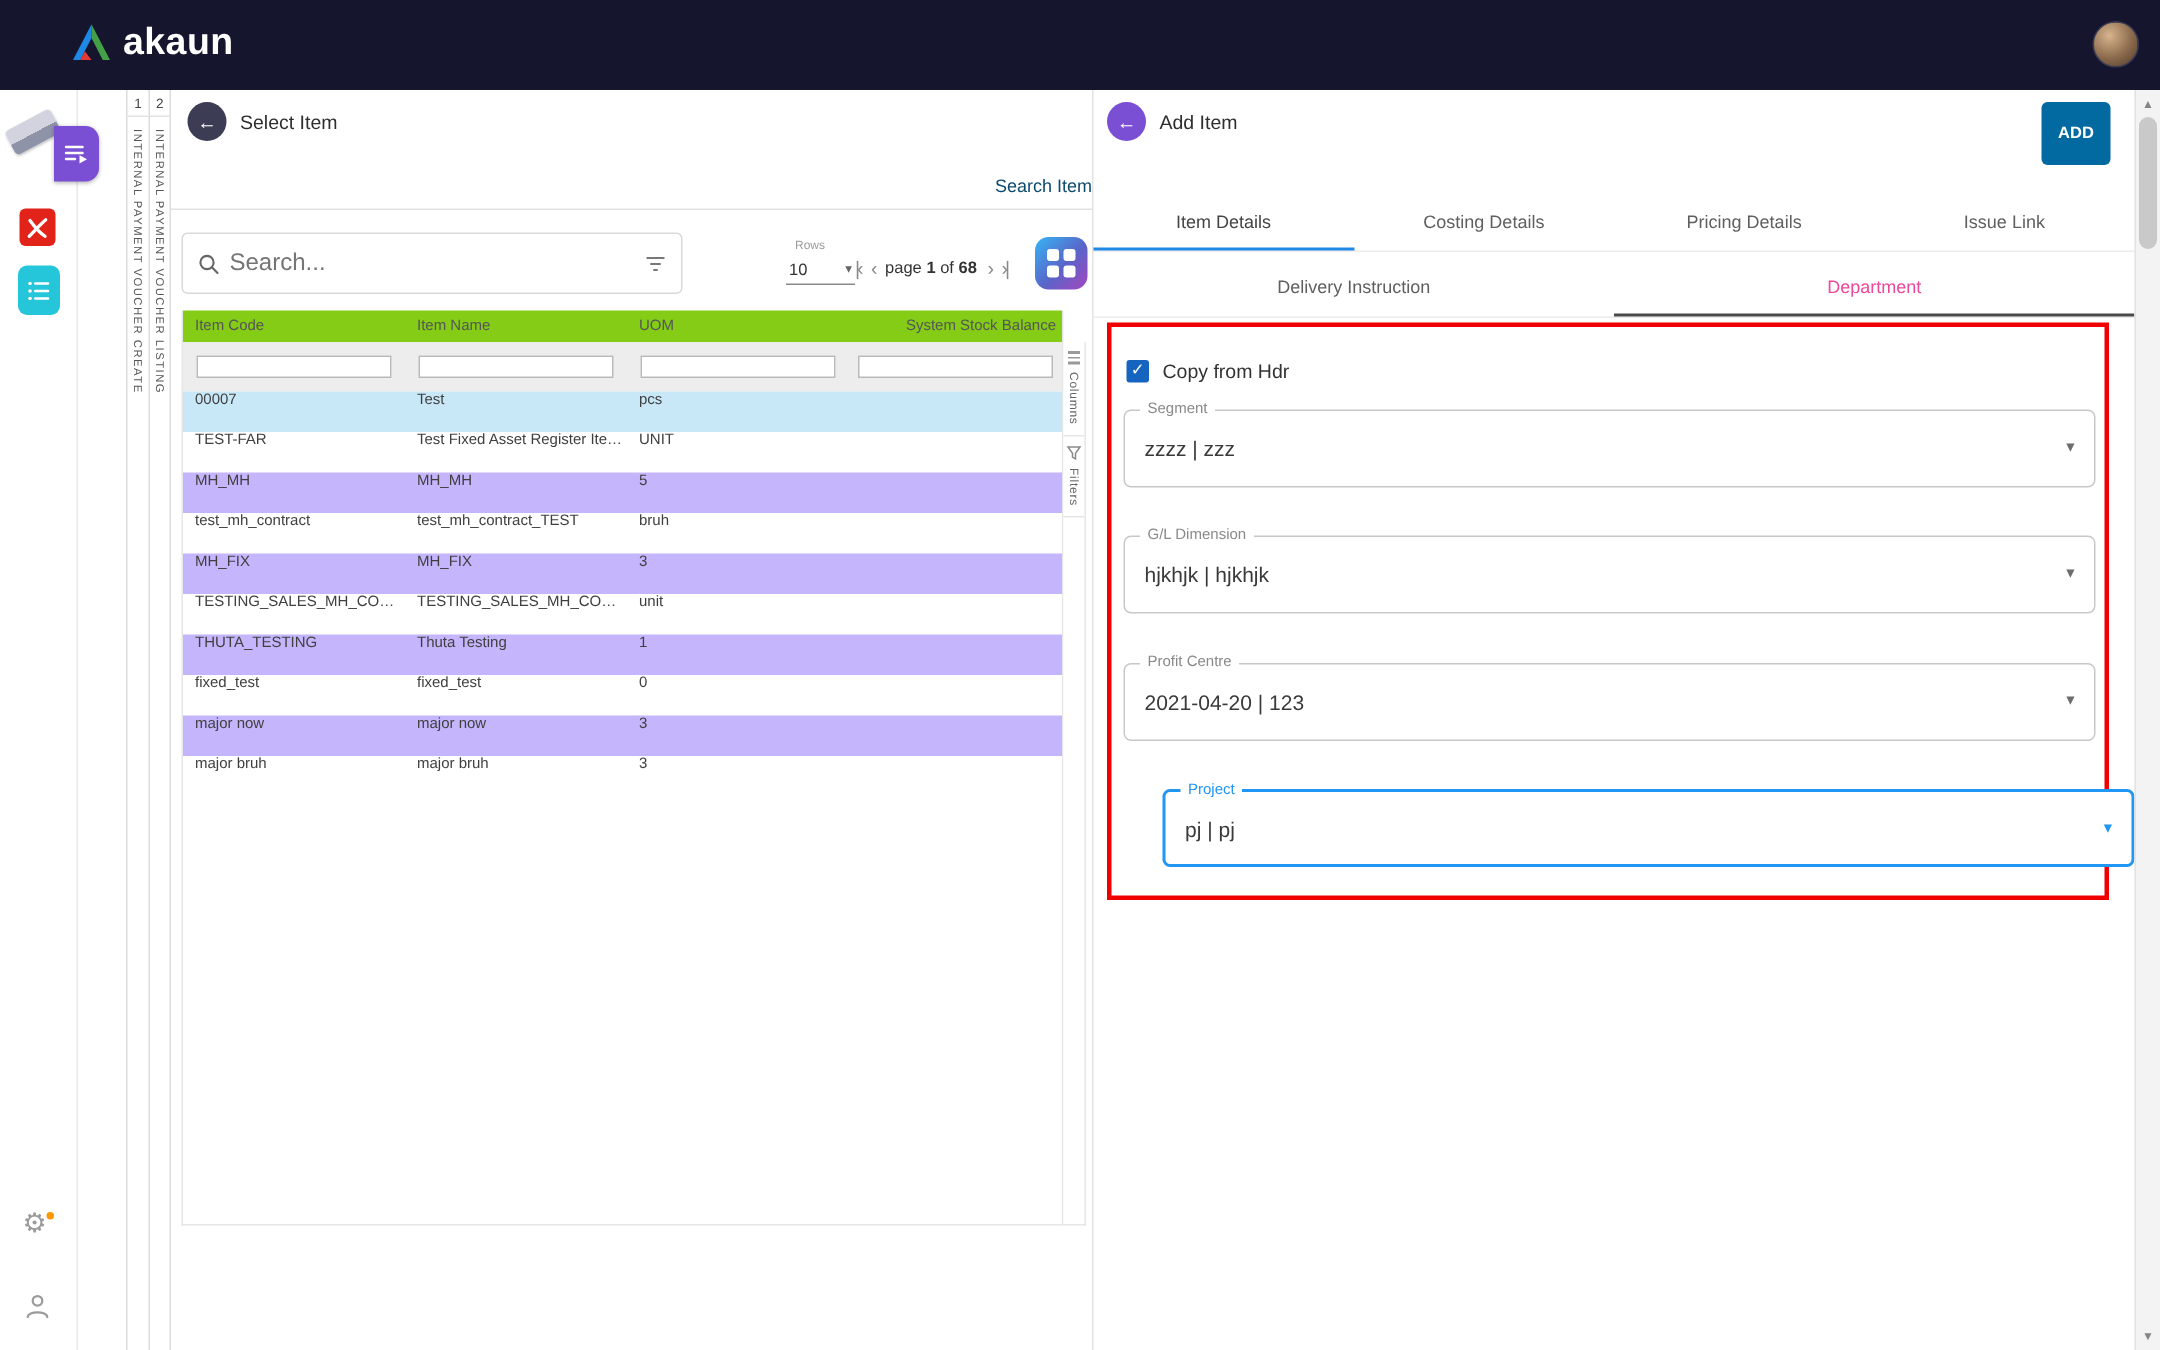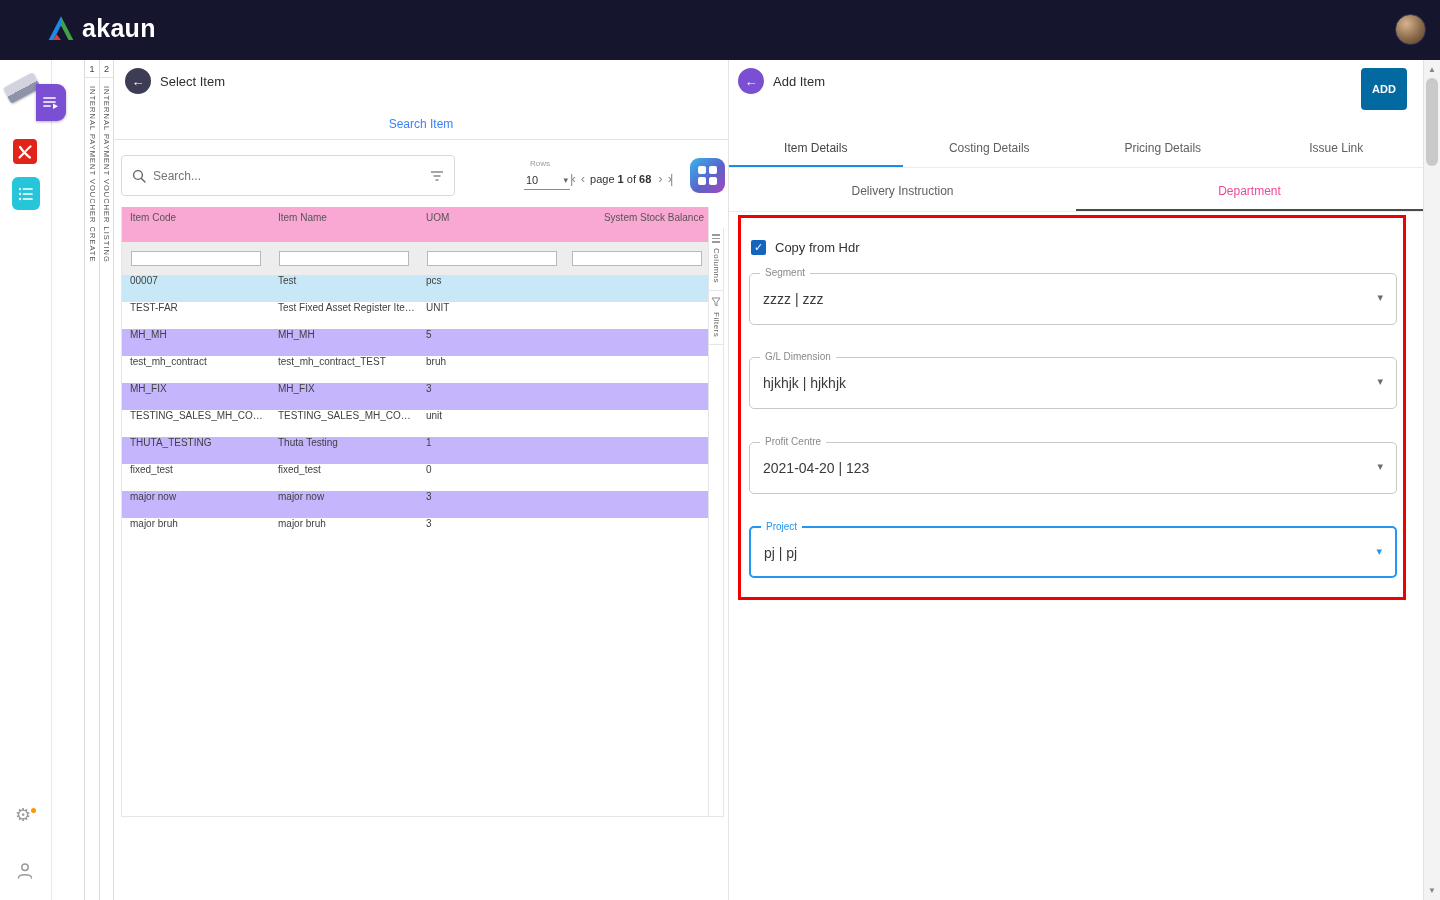--- a/index.html
+++ b/index.html
@@ -39,39 +39,39 @@
 
   
   .back-btn{position:absolute;width:26px;height:26px;border-radius:50%;display:flex;align-items:center;justify-content:center;
           color:#fff;font-size:13px;cursor:pointer;}
   .panel-title{position:absolute;font-size:13px;color:#2e2e2e;}
 
   
   .left-panel{position:absolute;left:114px;top:60px;width:614px;height:840px;background:#fff;}
   .left-panel .back-btn{left:11px;top:8px;background:#3c3c54;}
   .left-panel .panel-title{left:46px;top:14px;}
-  .search-tab{position:absolute;left:0;top:48px;width:100%;height:32px;line-height:32px;text-align:center;
-          font-size:12px;color:#3b82f6;border-bottom:1px solid #e2e2e2;cursor:pointer;}
+  .search-tab{position:absolute;left:0;top:48px;width:100%;height:32px;line-height:32px;text-align:right;
+          font-size:12px;color:#0c4a6e;border-bottom:1px solid #e2e2e2;cursor:pointer;}
   .search-box{position:absolute;left:7px;top:95px;width:334px;height:41px;border:1px solid #d9d9d9;border-radius:4px;
           display:flex;align-items:center;padding:0 10px;gap:7px;background:#fff;}
-  .search-box input{flex:1;border:none;outline:none;font-size:12px;color:#555;font-family:inherit;background:transparent;}
+  .search-box input{flex:1;border:none;outline:none;font-size:16px;color:#555;font-family:inherit;background:transparent;}
   .rows-label{position:absolute;left:416px;top:99px;font-size:8px;color:#9a9a9a;}
   .rows-select{position:absolute;left:410px;top:110px;width:46px;height:20px;border-bottom:1px solid #8a8a8a;
           display:flex;align-items:center;justify-content:space-between;padding:0 2px;font-size:11px;color:#333;cursor:pointer;}
   .pager{position:absolute;left:456px;top:112px;display:flex;align-items:center;gap:7px;}
   .pg-btn{font-size:13px;color:#8a8a8a;cursor:pointer;letter-spacing:-2px;line-height:1;}
   .pg-text{font-size:11px;color:#333;}
   .pg-text b{font-weight:bold;}
   .apps-btn{position:absolute;left:576px;top:98px;width:35px;height:35px;border-radius:9px;cursor:pointer;
           background:linear-gradient(135deg,#35b5f3 0%,#5a64c8 55%,#a646c0 100%);
           display:grid;grid-template-columns:8px 8px;grid-template-rows:8px 8px;gap:3px;align-content:center;justify-content:center;}
   .apps-btn i{background:#fff;border-radius:2px;display:block;}
 
   .grid-area{position:absolute;left:7px;top:147px;width:588px;height:610px;border:1px solid #e6e6e6;border-top:none;background:#fff;}
-  .thead{display:flex;height:35px;background:#f9a8d4;}
+  .thead{display:flex;height:21px;background:#84cc16;}
   .th{font-size:10px;color:#555;line-height:21px;padding-left:8px;}
   .c1{width:148px;}.c2{width:148px;}.c3{width:148px;}
   .c4{flex:1;text-align:right;padding-right:4px;padding-left:0;}
   .filter-row{display:flex;height:33px;background:#ededed;align-items:center;}
   .filter-cell{width:148px;display:flex;justify-content:center;}
   .filter-cell.last{flex:1;}
   .filter-cell input{width:130px;height:15px;border:1px solid #b9b9b9;background:#fff;outline:none;font-size:10px;font-family:inherit;}
   .trow{display:flex;height:27px;cursor:pointer;background:#fff;}
   .trow .tc{font-size:10px;color:#3f3f3f;padding-left:8px;overflow:hidden;white-space:nowrap;text-overflow:ellipsis;}
   .trow.even{background:#c4b5fd;}
@@ -97,21 +97,21 @@
   .subtab.active{border-bottom:2px solid #4a4a4a;color:#ec4899;}
   .red-box{position:absolute;left:9px;top:155px;width:668px;height:385px;border:3px solid #f10000;background:#fff;}
   .chk-row{position:absolute;left:10px;top:22px;display:flex;align-items:center;gap:9px;cursor:pointer;}
   .chk{width:15px;height:15px;background:#1565c0;border-radius:2px;color:#fff;font-size:11px;line-height:15px;text-align:center;}
   .chk-label{font-size:13px;color:#333;}
   .field{position:absolute;left:8px;width:648px;height:52px;border:1px solid #c8c8c8;border-radius:5px;cursor:pointer;background:#fff;}
   .field .flabel{position:absolute;top:-7px;left:10px;background:#fff;padding:0 5px;font-size:10px;color:#8a8a8a;}
   .field .fvalue{position:absolute;left:13px;top:17px;font-size:14px;color:#3a3a3a;}
   .field .caret{position:absolute;right:13px;top:17px;font-size:11px;color:#6d6d6d;}
   .field.f1{top:55px;}.field.f2{top:139px;}.field.f3{top:224px;}.field.f4{top:308px;}
-  .field.focused{border:2px solid #2196f3;}
+  .field.focused{border:2px solid #2196f3;margin-left:26px;}
   .field.focused .flabel{color:#2196f3;}
   .field.focused .caret{color:#2196f3;}
 
   
   .vscroll{position:absolute;right:0;top:60px;width:17px;height:840px;background:#f3f3f3;border-left:1px solid #e2e2e2;}
   .vscroll .arr{position:absolute;left:0;width:16px;text-align:center;font-size:8px;color:#858585;cursor:pointer;}
   .arr.up{top:5px;}.arr.down{bottom:5px;}
   .thumb{position:absolute;left:2px;top:18px;width:12px;height:88px;border-radius:6px;background:#c9c9c9;cursor:grab;}
 </style>
 </head>

